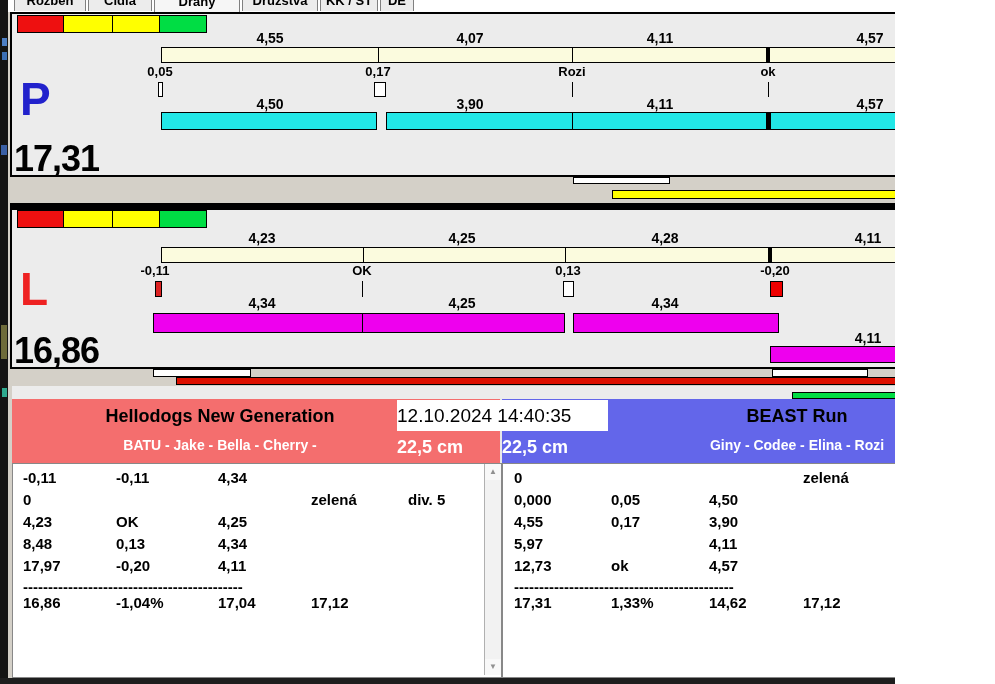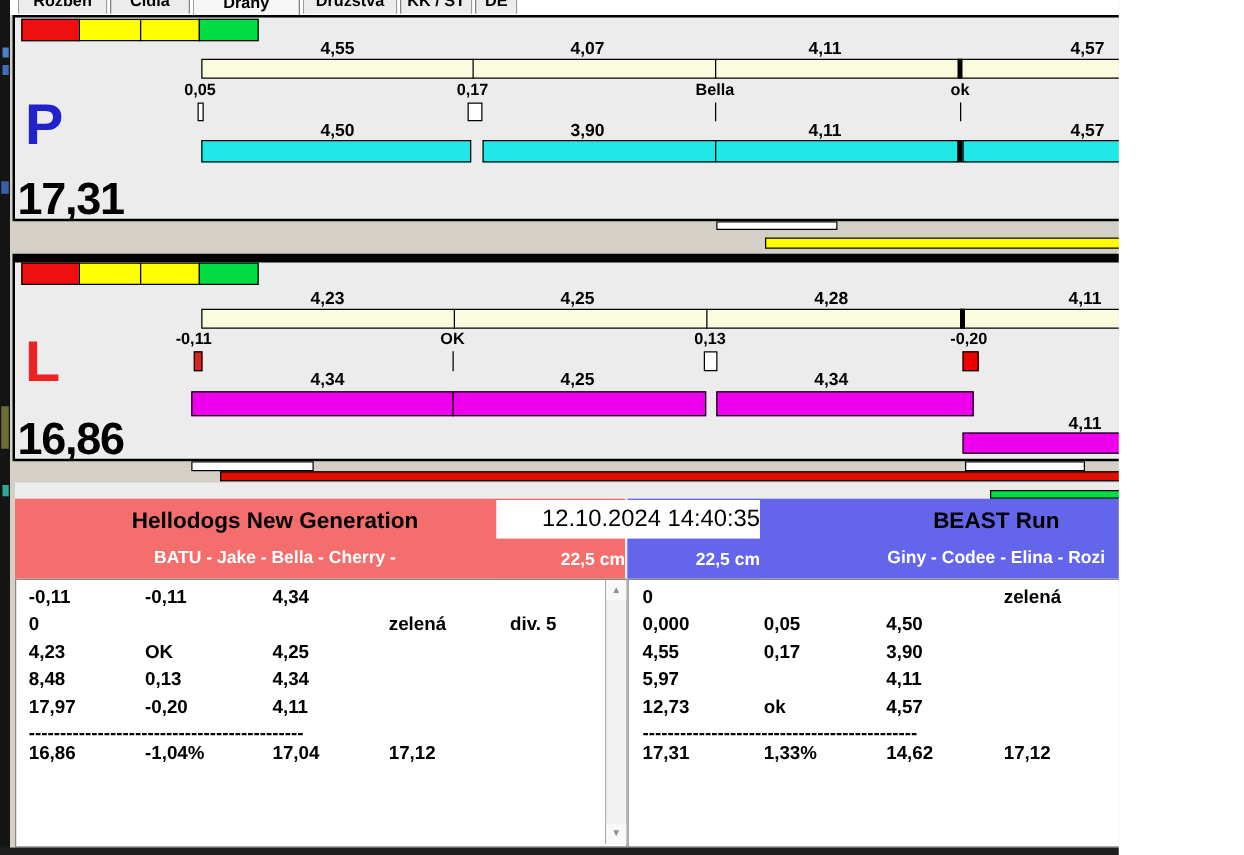--- a/index.html
+++ b/index.html
@@ -21,22 +21,22 @@
   .strip-seg{position:absolute;height:18px;border:1px solid #000;box-sizing:border-box;}
   .lbl{position:absolute;font-weight:bold;font-size:14px;color:#000;text-align:center;width:120px;margin-left:-60px;}
   .lbl2{position:absolute;font-weight:bold;font-size:13px;color:#000;text-align:center;width:90px;margin-left:-45px;}
   .bar{position:absolute;border:1px solid #000;box-sizing:border-box;}
   .bigletter{position:absolute;font-weight:bold;font-size:46px;line-height:1;}
   .bigtotal{position:absolute;font-weight:bold;font-size:36px;line-height:1;color:#000;letter-spacing:-1px;}
   
   .teamhead{position:absolute;height:64px;}
   .teamtitle{position:absolute;width:100%;text-align:center;font-weight:bold;font-size:18px;color:#000;}
   .teammembers{position:absolute;width:100%;text-align:center;font-weight:bold;font-size:14px;color:#fff;}
-  .dtbox{position:absolute;background:#fff;color:#000;font-size:19px;text-align:right;line-height:31px;}
-  .heightlbl{position:absolute;color:#fff;font-weight:bold;font-size:14px;text-align:right;line-height:32px;}
+  .dtbox{position:absolute;background:#fff;color:#000;font-size:19px;text-align:left;line-height:31px;}
+  .heightlbl{position:absolute;color:#fff;font-weight:bold;font-size:18px;text-align:left;line-height:32px;}
   .listbox{position:absolute;background:#fff;border:1px solid #888;}
   .trow{position:absolute;left:0;width:100%;display:flex;font-weight:bold;font-size:15px;color:#000;white-space:pre;}
   .trow span{display:inline-block;overflow:visible;}
   .sep{position:absolute;font-weight:bold;font-size:15px;letter-spacing:0px;color:#000;white-space:nowrap;overflow:hidden;}
   .sbar{position:absolute;width:16px;background:#F2F2F2;border-left:1px solid #B0B0B0;}
   .sbtn{position:absolute;width:16px;height:16px;text-align:center;font-size:8px;color:#909090;line-height:16px;background:#F8F8F8;}
   .speck{position:absolute;}
 </style>
 </head>
 <body>
@@ -82,21 +82,21 @@
   <div class="lbl" style="left:660px;top:30px;">4,11</div>
   <div class="lbl" style="left:870px;top:30px;">4,57</div>
 
   <div class="bar" style="left:161px;top:47px;width:824px;height:16px;background:#FBFBDE;"></div>
   <div class="abs" style="left:378px;top:47px;width:1px;height:16px;background:#000;"></div>
   <div class="abs" style="left:572px;top:47px;width:1px;height:16px;background:#000;"></div>
   <div class="abs" style="left:766px;top:47px;width:4px;height:16px;background:#000;"></div>
 
   <div class="lbl2" style="left:160px;top:64px;">0,05</div>
   <div class="lbl2" style="left:378px;top:64px;">0,17</div>
-  <div class="lbl2" style="left:572px;top:64px;">Bella</div>
+  <div class="lbl2" style="left:572px;top:64px;">Rozi</div>
   <div class="lbl2" style="left:768px;top:64px;">ok</div>
   <div class="bar" style="left:158px;top:82px;width:5px;height:15px;background:#fff;"></div>
   <div class="bar" style="left:374px;top:82px;width:12px;height:15px;background:#fff;"></div>
   <div class="abs" style="left:572px;top:82px;width:1px;height:15px;background:#000;"></div>
   <div class="abs" style="left:768px;top:82px;width:1px;height:15px;background:#000;"></div>
 
   <div class="lbl" style="left:270px;top:96px;">4,50</div>
   <div class="lbl" style="left:470px;top:96px;">3,90</div>
   <div class="lbl" style="left:660px;top:96px;">4,11</div>
   <div class="lbl" style="left:870px;top:96px;">4,57</div>

